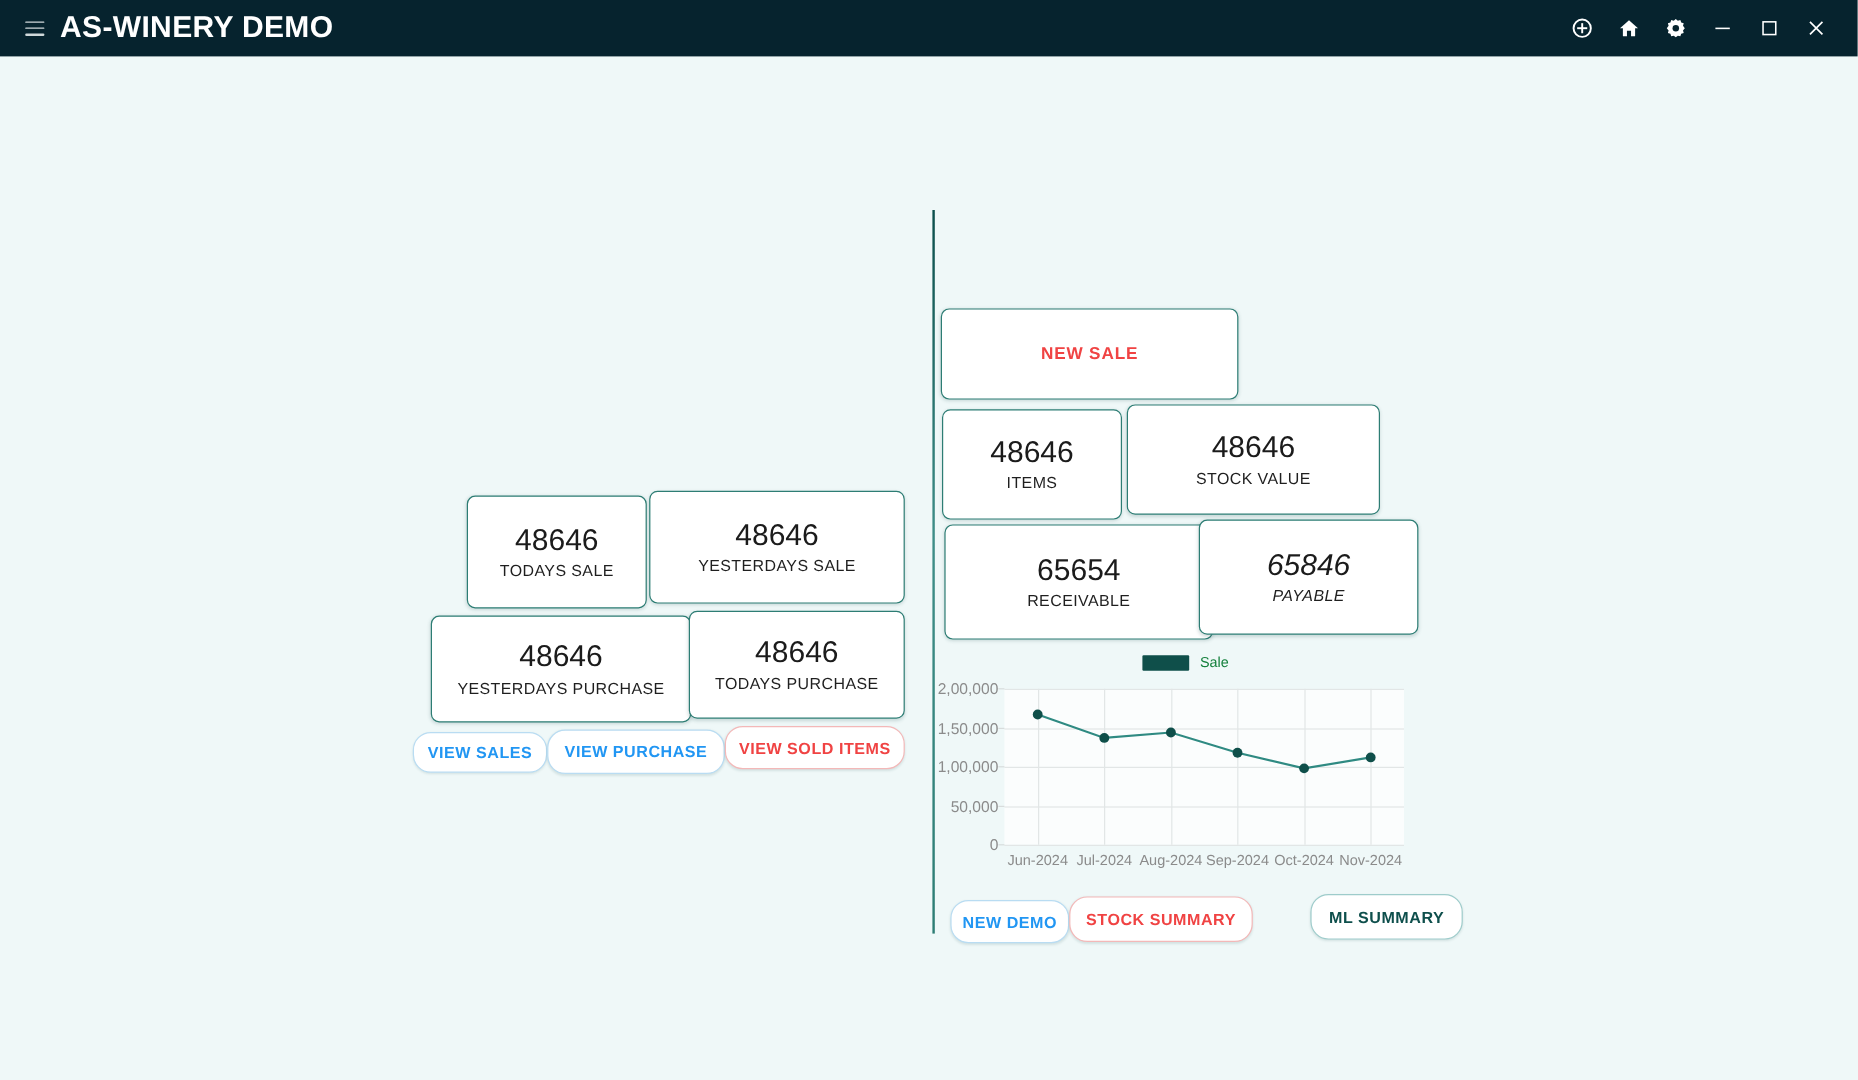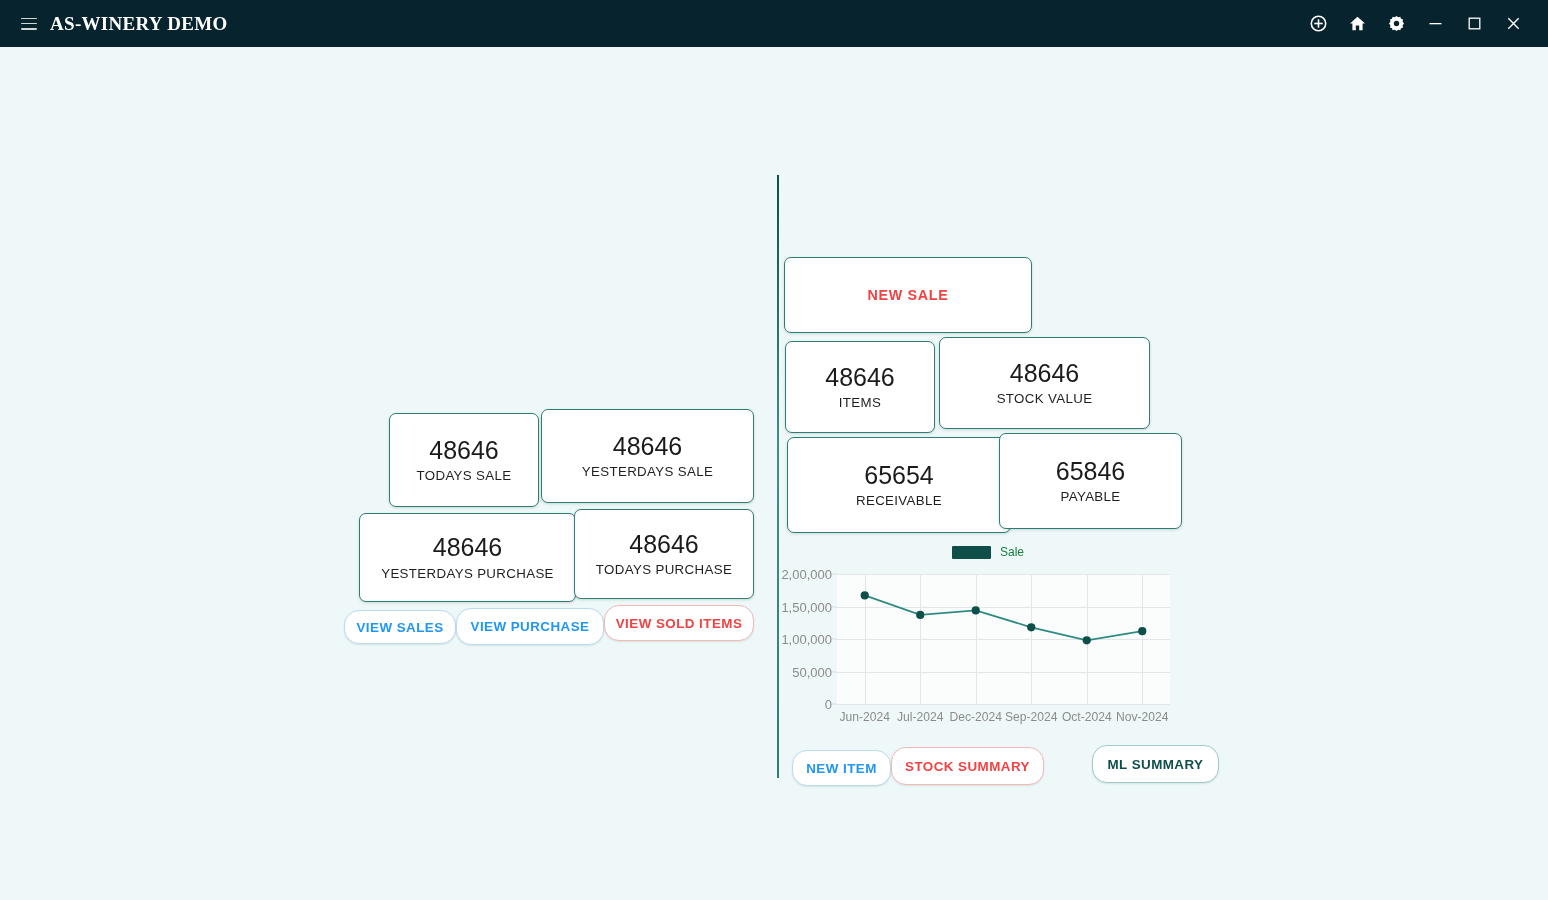--- a/index.html
+++ b/index.html
@@ -26,25 +26,24 @@
     width: 16px; height: 12px;
     margin-left: 21px;
     display: flex;
     flex-direction: column;
     justify-content: space-between;
   }
   .hamburger i { display: block; height: 1.6px; background: #cfd8da; border-radius: 1px; }
   .app-title {
     margin-left: 13px;
     color: #ffffff;
-    font-size: 19px;
+    font-size: 25px;
     font-weight: bold;
     letter-spacing: 0.3px;
     white-space: nowrap;
-    font-family: Liberation Serif, serif;
   }
   .win-controls {
     margin-left: auto;
     margin-right: 22px;
     display: flex;
     align-items: center;
     gap: 13px;
   }
   .win-controls .wbtn {
     width: 26px; height: 26px;
@@ -128,21 +127,21 @@
   }
   #card-new-sale .new-sale-text {
     font-size: 14.3px;
     font-weight: bold;
     letter-spacing: 0.7px;
     color: #f04343;
   }
   #card-items        { left: 785px; top: 294px; width: 150px; height: 92px; }
   #card-stock-value  { left: 939px; top: 290px; width: 211px; height: 92px; }
   #card-receivable   { left: 787px; top: 390px; width: 224px; height: 96px; }
-  #card-payable      { left: 999px; top: 386px; width: 183px; height: 96px; }
+  #card-payable      { left: 999px; top: 386px; width: 183px; height: 96px; font-style: italic; }
   #card-receivable .kpi-value, #card-payable .kpi-value,
   #card-stock-value .kpi-value { font-size: 25px; }
 
   
   .chart-wrap {
     position: absolute;
     left: 788px; top: 498px;
     width: 400px; height: 185px;
   }
   .chart-legend {
@@ -326,33 +325,33 @@
         <div class="y-tick" style="top: 61.5px;">1,50,000</div>
         <div class="tick-mark" style="top: 61.5px;"></div>
         <div class="y-tick" style="top: 94px;">1,00,000</div>
         <div class="tick-mark" style="top: 94px;"></div>
         <div class="y-tick" style="top: 126.5px;">50,000</div>
         <div class="tick-mark" style="top: 126.5px;"></div>
         <div class="y-tick" style="top: 159px;">0</div>
         <div class="tick-mark" style="top: 159px;"></div>
         <div class="x-tick" style="left: 76.75px;">Jun-2024</div>
         <div class="x-tick" style="left: 132.25px;">Jul-2024</div>
-        <div class="x-tick" style="left: 187.75px;">Dec-2024</div>
+        <div class="x-tick" style="left: 187.75px;">Aug-2024</div>
         <div class="x-tick" style="left: 243.25px;">Sep-2024</div>
         <div class="x-tick" style="left: 298.75px;">Oct-2024</div>
         <div class="x-tick" style="left: 354.25px;">Nov-2024</div>
       </div>
     <svg class="chart-svg" id="chart-svg" width="333" height="130">
         <polyline points="27.75,21.450000000000003 83.25,40.94999999999999 138.75,36.400000000000006 194.25,53.3 249.75,66.30000000000001 305.25,57.19999999999999" fill="none" stroke="#2f8a82" stroke-width="1.8"></polyline>
         <circle cx="27.75" cy="21.450000000000003" r="4.1" fill="#0f4f4a"></circle>
         <circle cx="83.25" cy="40.94999999999999" r="4.1" fill="#0f4f4a"></circle>
         <circle cx="138.75" cy="36.400000000000006" r="4.1" fill="#0f4f4a"></circle>
         <circle cx="194.25" cy="53.3" r="4.1" fill="#0f4f4a"></circle>
         <circle cx="249.75" cy="66.30000000000001" r="4.1" fill="#0f4f4a"></circle>
         <circle cx="305.25" cy="57.19999999999999" r="4.1" fill="#0f4f4a"></circle>
       </svg>
   </div>
 
-  <div class="btn btn-blue" id="btn-new-item">NEW ITEM</div>
+  <div class="btn btn-blue" id="btn-new-item">NEW DEMO</div>
   <div class="btn btn-red" id="btn-stock-summary">STOCK SUMMARY</div>
   <div class="btn btn-teal" id="btn-ml-summary">ML SUMMARY</div>
 
 </div>
 
 </body></html>

